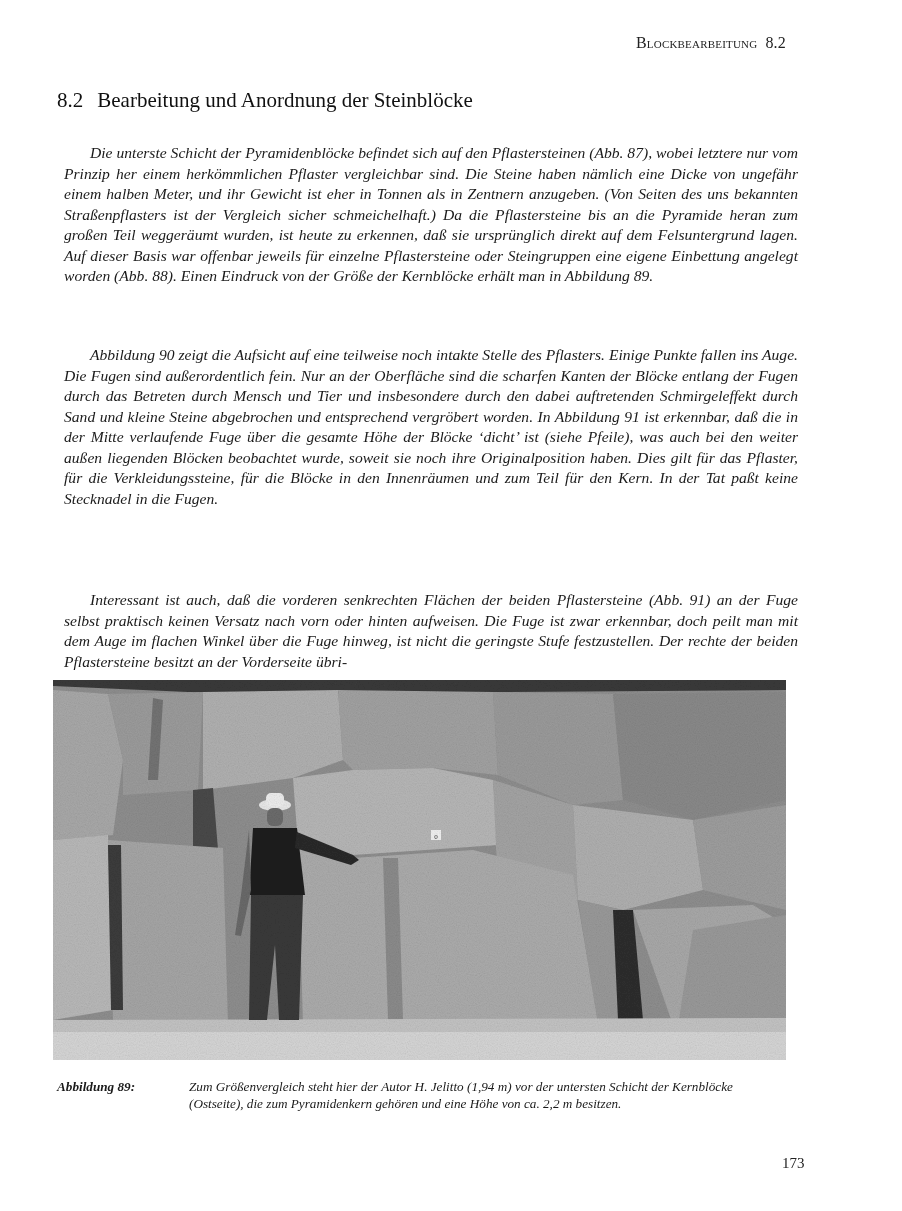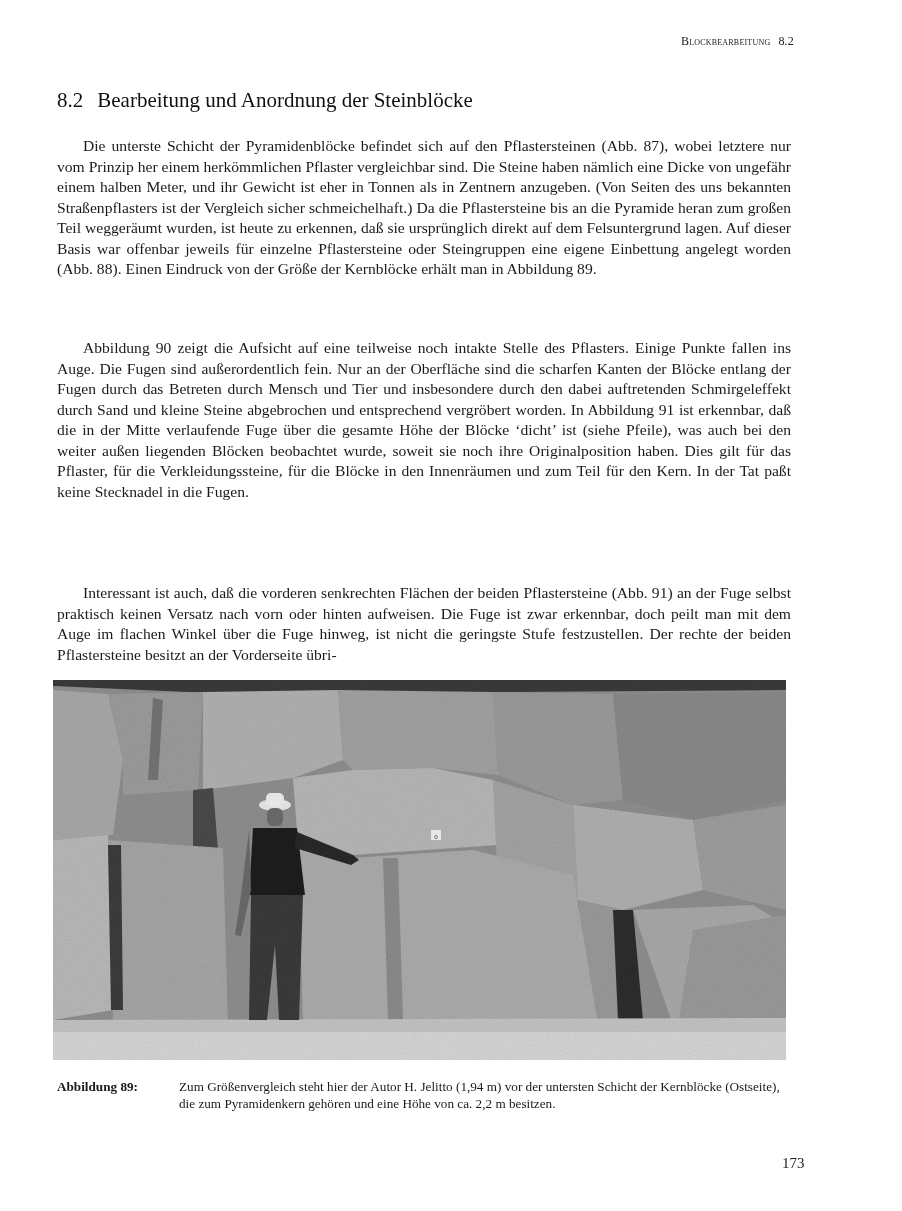--- a/index.html
+++ b/index.html
@@ -1,49 +1,51 @@
 <!DOCTYPE html>
 <html><head>
 <meta charset="utf-8">
 <style>
   html, body { margin: 0; padding: 0; background: #ffffff; }
   body {
     width: 902px; height: 1211px; position: relative; overflow: hidden;
     font-family: "Liberation Serif", "DejaVu Serif", serif; color: #1a1a1a;
   }
   .running-head {
-    position: absolute; top: 34px; right: 108px;
-    font-size: 12px; letter-spacing: 0.2px; color: #222; text-align: right;
+    position: absolute; top: 34px; right: 116px;
+    font-size: 16px; letter-spacing: 0.2px; color: #222; text-align: right;
   }
   .running-head .sc { font-variant: small-caps; }
   .running-head .num { margin-left: 8px; }
   .section-title {
     position: absolute; left: 57px; top: 88px; margin: 0;
     font-size: 21px; font-weight: normal; color: #111;
   }
   .section-title .secnum { margin-right: 14px; }
   .body-text {
     position: absolute; left: 57px; width: 734px;
     font-size: 15.6px; line-height: 20.5px; text-align: justify;
-    margin: 0;
+    margin: 7px;
+    font-style: italic;
   }
   .body-text p { margin: 0; text-indent: 26px; text-align: justify; }
   #p1 { top: 136px; }
   #p2 { top: 338px; }
   #p3 { top: 583px; }
   .figure {
     position: absolute; left: 53px; top: 680px; width: 733px; height: 380px;
     overflow: hidden;
     background: linear-gradient(180deg, #7c7c7c 0%, #9a9a9a 40%, #8e8e8e 75%, #cfcfcf 92%, #e6e6e6 100%);
   }
   .figure svg { display: block; }
   .caption {
     position: absolute; left: 57px; top: 1078px; width: 730px;
-    font-size: 13.2px; line-height: 17px; 
+    font-size: 13.2px; line-height: 17px; font-style: italic;
     display: flex;
+    gap: 10px;
   }
   .caption .cap-label { font-weight: bold; white-space: nowrap; width: 122px; flex: none; }
   .caption .cap-text { flex: 1; }
   .page-number {
     position: absolute; top: 1155px; left: 758px; font-size: 15px; color: #222; margin-left: 24px;
   }
 </style>
 </head>
 <body>
 

